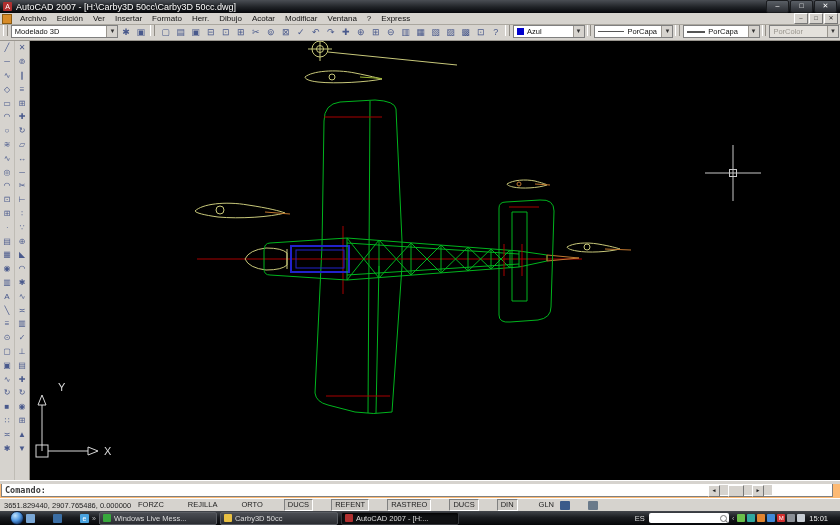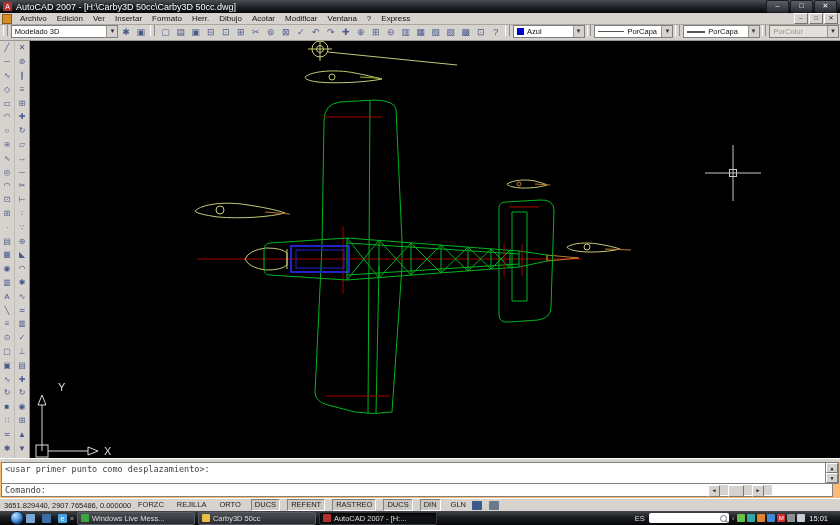--- a/index.html
+++ b/index.html
@@ -49,30 +49,30 @@
   .cmd-split{height:3px;flex:0 0 3px;background:#d6d3ce;border-top:1px solid #fff;}
   .cmd-hist{height:19px;flex:0 0 19px;margin:0 1px;background:#fff;border:1px solid #808080;
     position:relative;font-family:"DejaVu Sans Mono",monospace;font-size:8.5px;color:#3c3c3c;
     padding:1px 14px 0 3px;}
   .vscroll{position:absolute;right:0;top:0;bottom:0;width:12px;background:#d6d3ce;border-left:1px solid #808080;
     display:flex;flex-direction:column;justify-content:space-between;}
   .sarrow{height:8px;font-size:5px;line-height:8px;text-align:center;background:#d6d3ce;
     border:1px solid;border-color:#fff #777 #777 #fff;color:#222;}
   .cmd-input{height:12px;flex:0 0 12px;margin:0 7px 1px 1px;background:#fff;border:1px solid #808080;border-top:none;
     display:flex;align-items:center;font-family:"DejaVu Sans Mono",monospace;font-size:8.5px;color:#3c3c3c;
-    padding-left:3px;}
+    padding-left:3px;font-weight:bold;}
   .hscroll{margin-left:auto;margin-right:60px;width:64px;height:10px;display:flex;background:#d6d3ce;}
   .hbtn{width:10px;height:10px;font-size:5px;line-height:9px;text-align:center;background:#d6d3ce;
     border:1px solid;border-color:#fff #777 #777 #fff;color:#222;}
   .hthumb{width:14px;height:10px;background:#d6d3ce;border:1px solid;border-color:#fff #777 #777 #fff;margin:0 8px;}
   
   .statusbar{height:12px;flex:0 0 12px;background:#d6d3ce;border-top:1px solid #fff;display:flex;
     align-items:center;font-size:7.5px;color:#222;padding:0 4px;gap:3px;}
   .coords{width:128px;white-space:nowrap;overflow:hidden;flex:0 0 auto;}
-  .toggles{display:flex;align-items:center;gap:7px;}
+  .toggles{display:flex;align-items:center;gap:18px;}
   .toggle{padding:0 3px;height:10px;line-height:10px;white-space:nowrap;}
   .toggle.active{border:1px solid;border-color:#808080 #fff #fff #808080;background:#ccc9c4;}
   .sicon{width:10px;height:9px;border-radius:1px;flex:0 0 auto;}
   
   .taskbar{height:14px;flex:0 0 14px;background:linear-gradient(#43464c,#1b1d21 45%,#050608);
     display:flex;align-items:center;gap:2px;padding:0 10px;color:#ddd;font-size:7.5px;}
   .orb{width:12px;height:12px;border-radius:50%;flex:0 0 auto;
     background:radial-gradient(circle at 35% 30%,#bfe3ff,#4f96e0 45%,#17396e 80%);border:1px solid #0b1c38;}
   .ql{width:9px;height:9px;border-radius:1px;flex:0 0 auto;color:#fff;font-size:7px;line-height:9px;text-align:center;}
   .chev{color:#bbb;font-size:7px;padding:0 1px;}
@@ -377,27 +377,20 @@
           <rect x="6" y="404" width="12" height="12"></rect>
           <line x1="18" y1="410" x2="58" y2="410"></line>
           <path d="M58,406 L58,414 L68,410 Z"></path>
           <text x="74" y="414" fill="#d9d9d9" stroke="none" font-size="11" font-family="Liberation Sans, sans-serif">X</text>
         </g>
       </svg>
     </div>
   </div>
 
   <div class="cmd-split"></div>
-  <div class="cmd-hist">
-    <span>&lt;usar primer punto como desplazamiento&gt;:</span>
-    <span class="vscroll">
-      <span class="sarrow">▲</span>
-      <span class="sarrow">▼</span>
-    </span>
-  </div>
   <div class="cmd-input">
     <span>Comando:</span>
     <span class="hscroll">
       <span class="hbtn">◀</span>
       <span class="hthumb"></span>
       <span class="hbtn">▶</span>
     </span>
   </div>
 
   <div class="statusbar">

